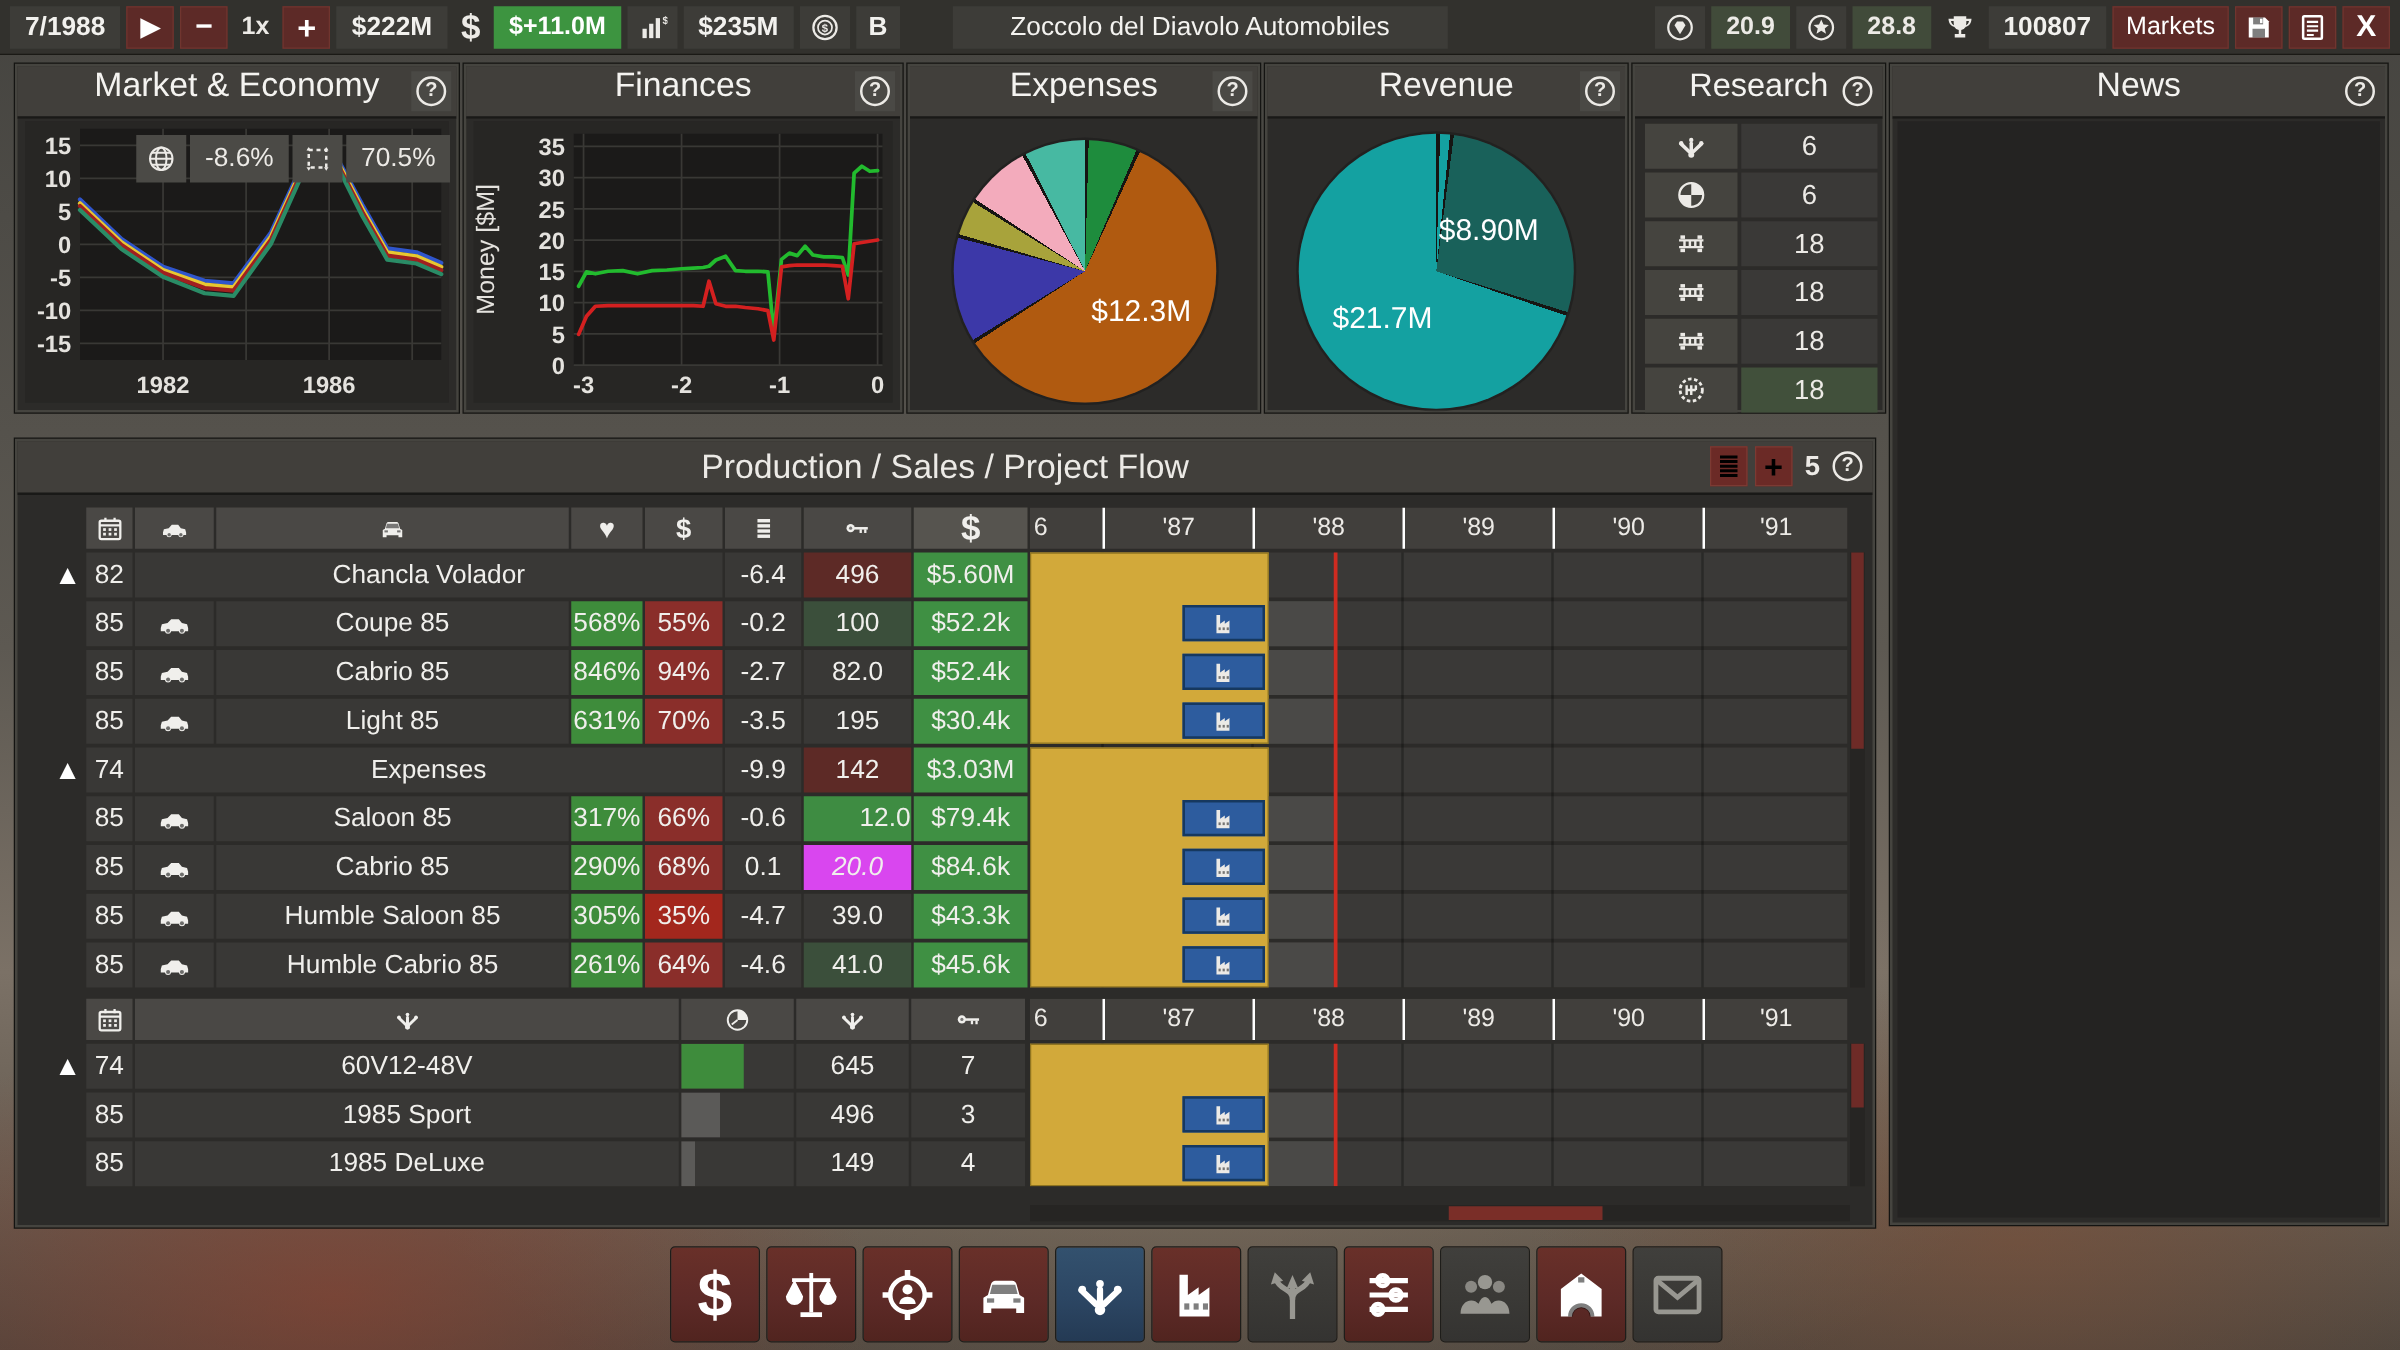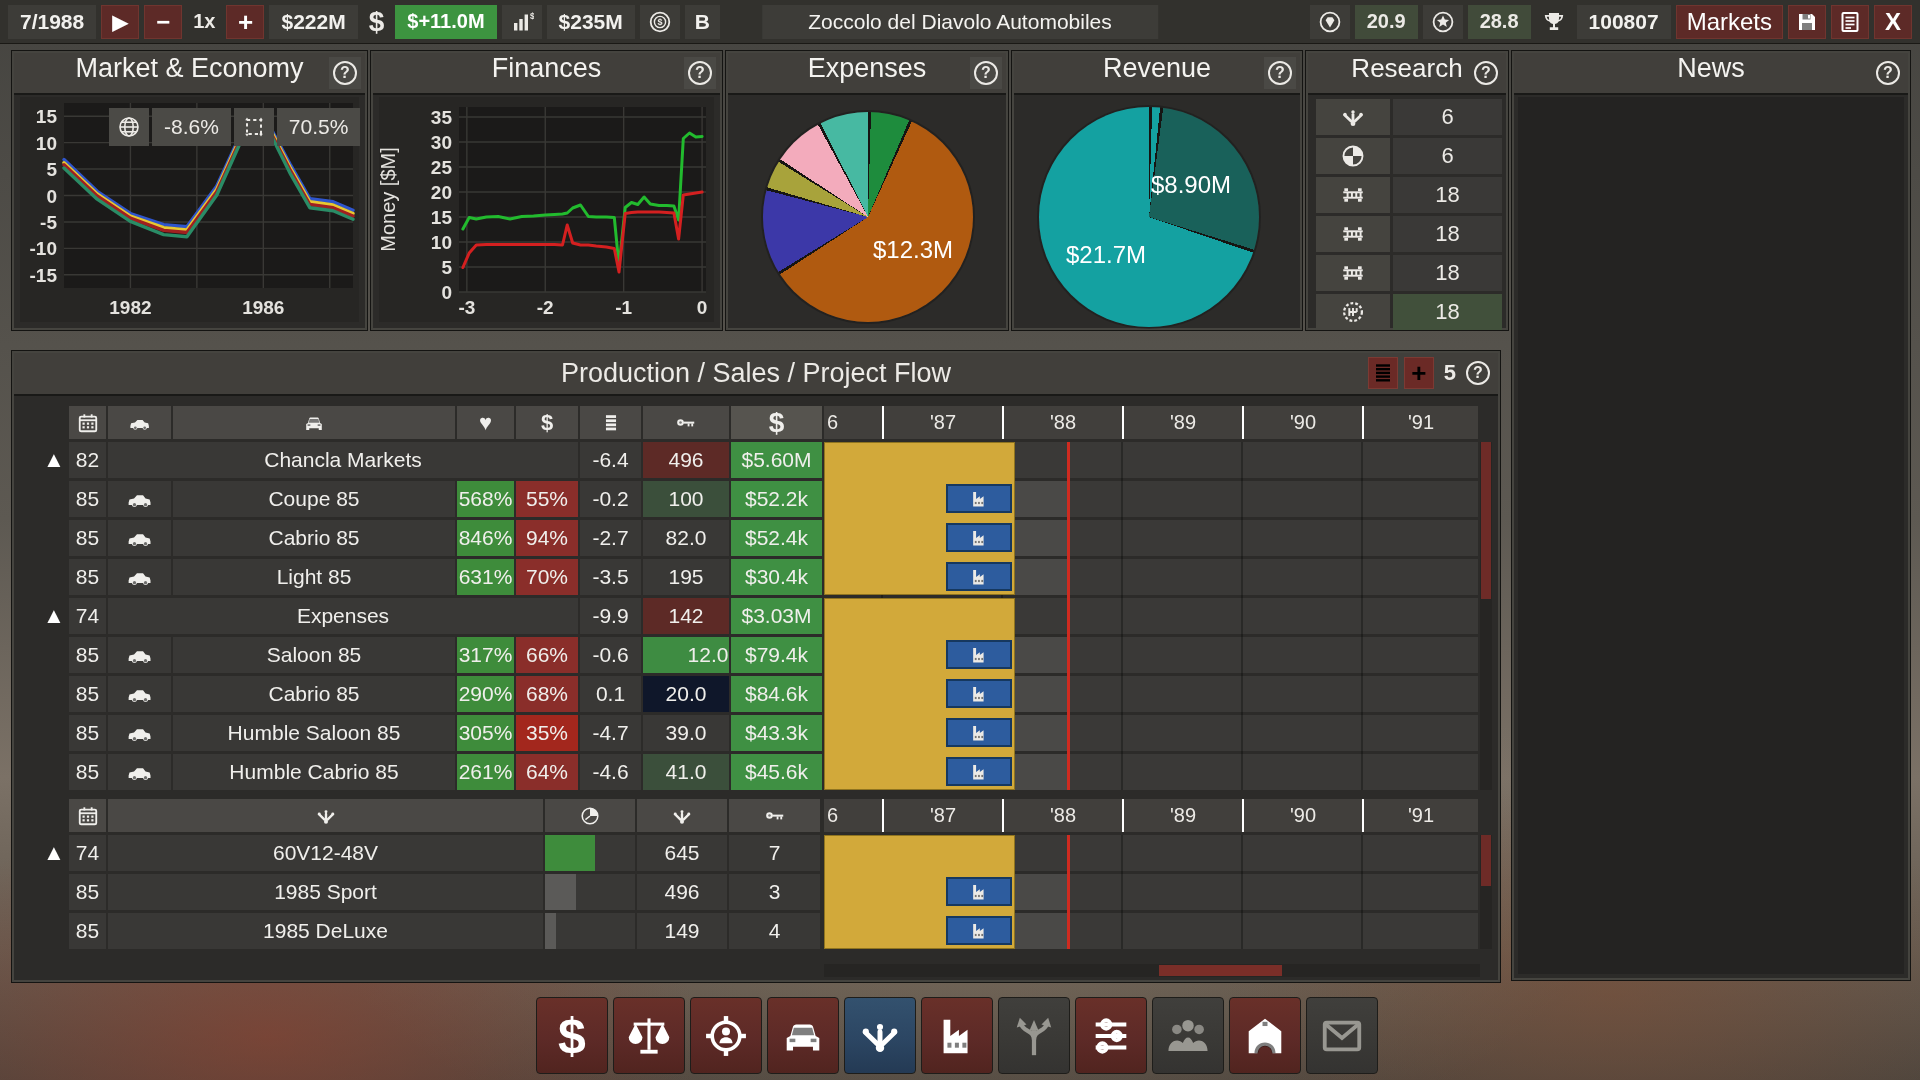--- a/index.html
+++ b/index.html
@@ -52,21 +52,21 @@
   .thead .c{background:#4a4845;height:33px;}
   .tbody .c{height:36px;}
   .hc-money{background:#56544f !important;}
   .p-green{background:#3e8c3b;}
   .p-red{background:#8a2e2a;}
   .p-bright{background:#a3271d;}
   .m-green{background:#3f9043;}
   .u-red{background:#5d2a26;}
   .u-green{background:#3e8c42;padding-left:44px;}
   .u-green-dark{background:#3b4f3b;}
-  .u-red-bright{background:#0f172a;}
+  .u-red-bright{background:#d946ef;font-style:italic;}
   .prg{position:relative;justify-content:flex-start;}
   .prg-bar{height:100%;}
   .gantt{position:absolute;top:0;bottom:0;left:755px;width:654px;overflow:hidden;}
   .ghead{position:absolute;top:0;left:0;right:0;height:33px;display:grid;grid-template-columns:58px 120px 120px 120px 120px 116px;}
   .ghead .yc{background:#413f3c;border-left:2px solid #ffffff;display:flex;align-items:center;justify-content:center;font-size:20px;color:#eceae6;}
   .ghead .yc:first-child{border-left:none;justify-content:flex-start;padding-left:3px;}
   .grows{position:absolute;left:0;right:0;top:36px;}
   .grow{position:absolute;left:0;right:0;height:36px;background:#3a3937;}
   .gdiv{position:absolute;top:0;width:2px;background:rgba(0,0,0,0.28);}
   .gyellow{position:absolute;left:0;width:191px;background:#d2a93a;border:1px solid #8f7420;box-sizing:border-box;}
@@ -171,21 +171,21 @@
       <div class="tb-plain">
           <span>
             <svg viewBox="0 0 24 24" class="ic" width="24" height="24">
               <path fill="currentColor" d="M7 3h10v2h4.2c-.2 3.8-2 5.8-4.5 6.4A5.6 5.6 0 0 1 13 14v3.2h3.2V20H7.8v-2.8H11V14a5.6 5.6 0 0 1-3.7-2.6C4.8 10.8 3 8.8 2.8 5H7zM4.8 6.8c.3 1.7 1.1 2.8 2.4 3.3-.2-1-.3-2.1-.3-3.3zm14.4 0h-2.1c0 1.2-.1 2.3-.3 3.3 1.3-.5 2.1-1.6 2.4-3.3z"></path>
             </svg>
           </span>
         </div>
       <div class="tb-seg">
           <span>100807</span>
         </div>
-      <button class="tb-btn" style="padding:0 10px;font-size:24px;">
+      <button class="tb-btn" style="padding:0 10px;font-size:20px;">
           <span>Markets</span>
         </button>
       <button class="tb-btn">
           <span>
             <svg viewBox="0 0 24 24" class="ic" width="24" height="24">
               <path fill="currentColor" d="M4 4h13l3 3v13H4z"></path>
               <rect x="7.5" y="4" width="8" height="5.5" fill="rgba(0,0,0,0.5)"></rect>
               <rect x="7" y="13" width="10" height="7" fill="rgba(0,0,0,0.5)"></rect>
               <rect x="13" y="5" width="2" height="3.5" fill="currentColor"></rect>
             </svg>
@@ -549,21 +549,21 @@
                 <rect x="17.8" y="12.5" width="2" height="3.2"></rect>
               </g>
             </svg>
           </div>
           <div class="c hc-money">
             <span class="glyph" style="font-size: 28px;">$</span>
           </div>
         </div>
         <div class="grid-v tbody" style="grid-template-columns: 37px 63px 282px 57px 62px 61px 86px 91px; top: 36px; width: 753px;">
           <div class="c ">82</div>
-          <div class="c " style="grid-column: 2 / span 4;">Chancla Markets</div>
+          <div class="c " style="grid-column: 2 / span 4;">Chancla Volador</div>
           <div class="c ">-6.4</div>
           <div class="c u-red">496</div>
           <div class="c m-green">$5.60M</div>
           <div class="c ">85</div>
           <div class="c ">
             <svg viewBox="0 0 24 24" class="ic" width="26" height="26">
               <path fill="currentColor" d="M1.5 15.2l.8-2.8 4.2-.9 2.7-2.9h5.6l2.3 2.9 3.8.9.8 2.8v2.3h-2.2a2.4 2.4 0 0 1-4.7 0H9.2a2.4 2.4 0 0 1-4.7 0H1.5z"></path>
               <circle cx="6.9" cy="17.2" r="1.5" fill="rgba(0,0,0,0.55)"></circle>
               <circle cx="17.1" cy="17.2" r="1.5" fill="rgba(0,0,0,0.55)"></circle>
             </svg>

